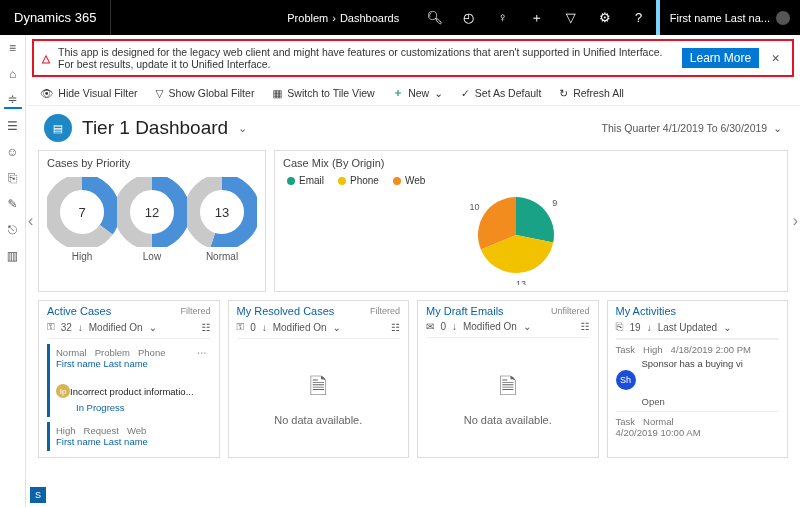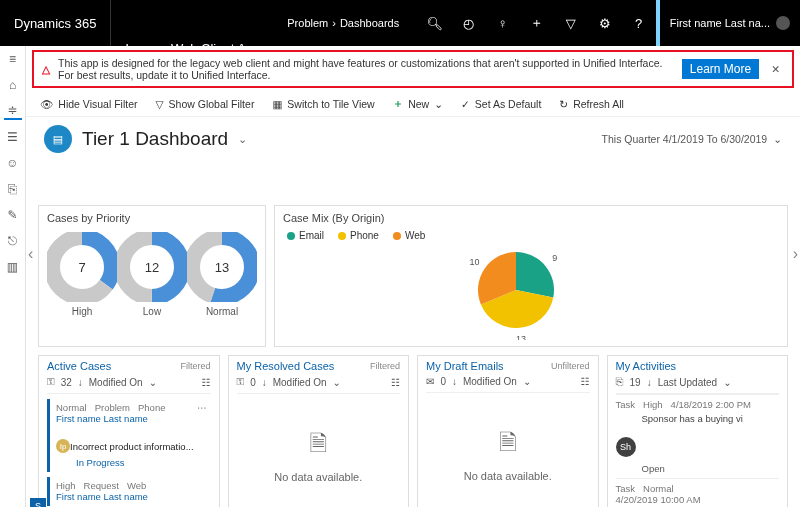--- a/index.html
+++ b/index.html
@@ -1,17 +1,17 @@
 <!DOCTYPE html>
 <html><head>
 <meta charset="utf-8">
 <style>
   * { box-sizing: border-box; margin: 0; padding: 0; font-family: "Segoe UI", Arial, sans-serif; }
   body { width: 800px; height: 507px; overflow: hidden; background: #fff; font-size: 11px; color: #333; }
-  .topbar { height: 46px; background: #000; color: #fff; display: flex; align-items: stretch; }
+  .topbar { height: 35px; background: #000; color: #fff; display: flex; align-items: stretch; }
   .topbar .brand { padding: 0 14px; display: flex; align-items: center; font-size: 13px; border-right: 1px solid #333; }
   .topbar .app { padding: 0 14px; display: flex; align-items: center; font-size: 13px; border-right: 1px solid #333; margin-top: 48px; }
   .topbar .crumb { padding: 0 12px; display: flex; align-items: center; font-size: 11px; gap: 4px; }
   .topbar .spacer { flex: 1; }
   .topbar .tool { width: 34px; display: flex; align-items: center; justify-content: center; color: #fff; font-size: 13px; }
   .topbar .user { padding: 0 10px; display: flex; align-items: center; border-left: 4px solid #7dd3fc; font-size: 11px; gap: 6px; }
   .shell { display: flex; height: calc(507px - 35px); }
   .siderail { width: 26px; background: #fff; border-right: 1px solid #e1e1e1; display: flex; flex-direction: column; align-items: center; padding-top: 4px; gap: 8px; color: #555; }
   .siderail div { height: 18px; width: 18px; display: flex; align-items: center; justify-content: center; font-size: 12px; }
   .main { flex: 1; display: flex; flex-direction: column; overflow: hidden; position: relative; }
@@ -22,21 +22,21 @@
   .cmdbar { display: flex; align-items: center; gap: 18px; padding: 5px 14px; font-size: 10.5px; color: #333; border-bottom: 1px solid #eee; }
   .cmdbar .cmd { display: flex; align-items: center; gap: 5px; }
   .cmdbar .plus { color: #1a9e5e; font-weight: bold; }
   .header { display: flex; align-items: center; padding: 8px 18px; gap: 10px; }
   .header .badge { width: 28px; height: 28px; background: #1e88c7; border-radius: 50%; display:flex; align-items:center; justify-content:center; color:#fff; }
   .header .title { font-size: 19px; font-weight: 300; color: #222; }
   .header .chev { color: #666; }
   .header .range { margin-left: auto; font-size: 10.5px; color: #555; display:flex; align-items:center; gap:6px; }
   .content { flex:1; overflow: hidden; padding: 0 12px 6px 12px; display:flex; flex-direction:column; gap:8px; }
   .row { display:flex; gap:8px; position:relative; }
-  .panel { background:#fff; border:1px solid #ddd; padding:6px 8px;margin-top:44px; }
+  .panel { background:#fff; border:1px solid #ddd; padding:6px 8px; }
   .panel-title { font-size: 11px; color:#444; margin-bottom: 4px; }
   .donutsrow .panel:first-child { flex: 1.65; }
   .donutsrow .panel:last-child { flex: 1; }
   .donuts { display:flex; justify-content:space-around; padding-top:4px; }
   .donut-wrap { text-align:center; }
   .donutnum { position:absolute; left:50%; top:50%; transform:translate(-50%,-50%); font-size:13px; color:#333; }
   .donut-label { font-size:10px; color:#555; margin-top:4px; }
   .legend { display:flex; gap:14px; font-size:10px; padding:2px 4px 4px 4px; }
   .legend span { display:flex; align-items:center; gap:4px; }
   .dot { width:8px; height:8px; border-radius:50%; display:inline-block; }
@@ -47,21 +47,21 @@
   .card-hd .f { color:#888; font-size:9px; }
   .card-tools { display:flex; align-items:center; gap:6px; font-size:10px; color:#555; padding:4px 0 5px 0; border-bottom:1px solid #eee; }
   .card-tools .r { margin-left:auto; }
   .nodata { flex:1; display:flex; flex-direction:column; align-items:center; justify-content:center; color:#666; gap:6px; padding:14px 0 8px 0; }
   .caseitem { border-left:3px solid #0b62a8; padding:3px 4px 4px 6px; margin-top:5px; font-size:9.5px; color:#444; }
   .caseitem .meta { color:#777; display:flex; gap:8px; }
   .caseitem .link { color:#0b62a8; }
   .caseitem .subject { color:#222; margin-top:15px; display:flex; align-items:center; }
   .ico-circ { width:14px; height:14px; border-radius:50%; background:#d7b457; color:#fff; display:inline-flex; align-items:center; justify-content:center; font-size:8px; }
   .actitem { border-top:1px solid #eee; padding:4px 0; font-size:9.5px; color:#444; display:flex; gap:6px; }
-  .actitem .av { width:20px; height:20px; border-radius:50%; background:#404040; color:#fff; display:flex; align-items:center; justify-content:center; font-size:9px; flex-shrink:0; margin-top:24px; }
+  .actitem .av { width:20px; height:20px; border-radius:50%; background:#1d4ed8; color:#fff; display:flex; align-items:center; justify-content:center; font-size:9px; flex-shrink:0; margin-top:12px; }
   .actitem .body { flex:1; min-width:0; }
   .actitem .meta { color:#777; display:flex; gap:8px; }
   .scroll-l, .scroll-r { position:absolute; top:50%; transform:translateY(-50%); color:#888; font-size:16px; }
   .scroll-l { left:-10px; } .scroll-r { right:-10px; }
   .sbadge { position:absolute; left:4px; bottom:4px; width:16px; height:16px; background:#0b62a8; color:#fff; font-size:9px; display:flex; align-items:center; justify-content:center; }
   svg { display:block; }
 </style>
 </head>
 <body>
 

